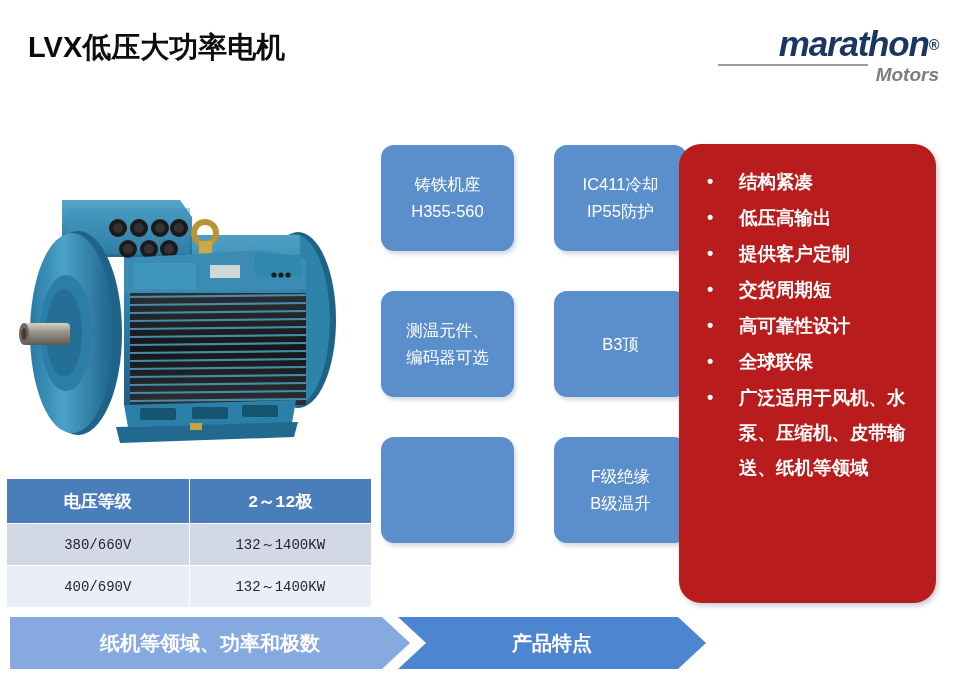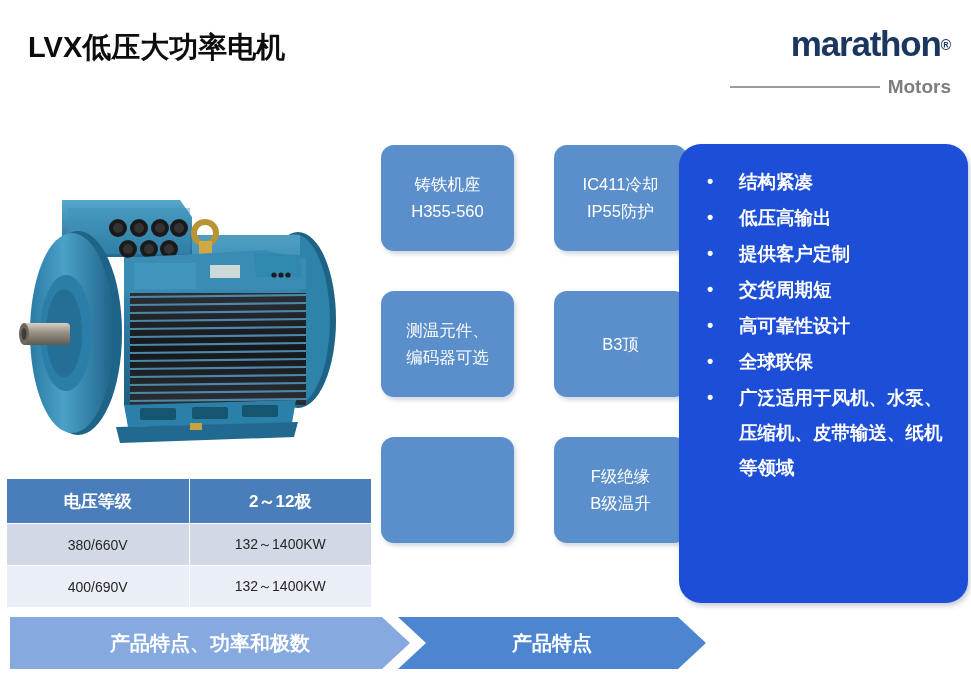--- a/index.html
+++ b/index.html
@@ -22,45 +22,45 @@
     top: 28px;
     font-size: 29px;
     font-weight: bold;
     color: #0d0d0d;
     letter-spacing: 0px;
     white-space: nowrap;
   }
 
   #brand-logo {
     position: absolute;
-    right: 20px;
+    right: 32px;
     top: 25px;
     width: 270px;
     height: 62px;
     text-align: right;
+    font-style: italic;
   }
   #brand-wordmark {
     font-size: 35px;
     font-weight: bold;
     color: #1b3760;
     letter-spacing: -1.2px;
     line-height: 38px;
     display: inline-block;
   }
   #brand-reg {
     font-size: 14px;
     vertical-align: super;
     font-weight: bold;
     color: #1b3760;
   }
   #brand-subline {
     display: flex;
-    align-items: center;
     justify-content: flex-end;
-    margin-top: 13px;
+    margin-top: 1px;
   }
   #brand-rule {
     flex: 1 1 auto;
     height: 2px;
     background: #9b9b9b;
     margin-right: 8px;
     max-width: 150px;
   }
   #brand-sub {
     font-size: 19px;
@@ -106,23 +106,23 @@
     text-align: center;
     box-shadow: 2px 3px 4px rgba(90,110,140,0.28);
   }
   .feature-box .line { display: block; white-space: nowrap; }
 
   
   #value-panel {
     position: absolute;
     left: 679px;
     top: 144px;
-    width: 289px;
+    width: 257px;
     height: 459px;
-    background: #1d4ed8;
+    background: #b91c1c;
     border-radius: 22px;
     box-shadow: 2px 3px 5px rgba(70,90,120,0.3);
     padding: 20px 10px 10px 6px;
     box-sizing: border-box;
   }
   #value-list {
     list-style: none;
     margin: 0;
     padding: 0;
   }
@@ -145,20 +145,21 @@
   }
 
   
   #spec-table {
     position: absolute;
     left: 6px;
     top: 478px;
     width: 366px;
     border-collapse: collapse;
     table-layout: fixed;
+    font-family: Liberation Mono, monospace;
   }
   #spec-table th {
     background: #4a7ebb;
     color: #ffffff;
     font-size: 17px;
     font-weight: bold;
     height: 42px;
     text-align: center;
     border: 1px solid #ffffff;
   }
@@ -387,15 +388,15 @@
       <td>132～1400KW</td>
     </tr>
     <tr>
       <td>400/690V</td>
       <td>132～1400KW</td>
     </tr>
   </tbody>
 </table>
 
 <div id="chevron-bar">
-  <div id="chevron-0" class="chevron">产品特点、功率和极数</div>
+  <div id="chevron-0" class="chevron">纸机等领域、功率和极数</div>
   <div id="chevron-1" class="chevron">产品特点</div>
 </div>
 
 </body></html>

